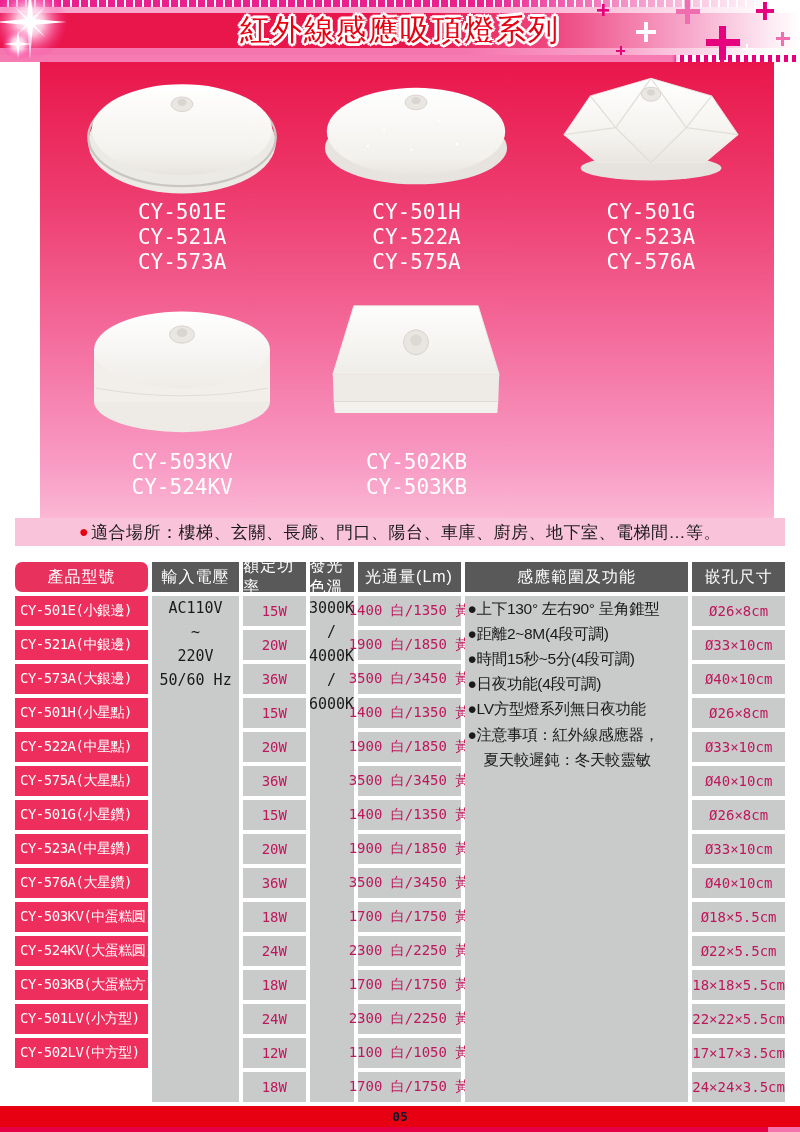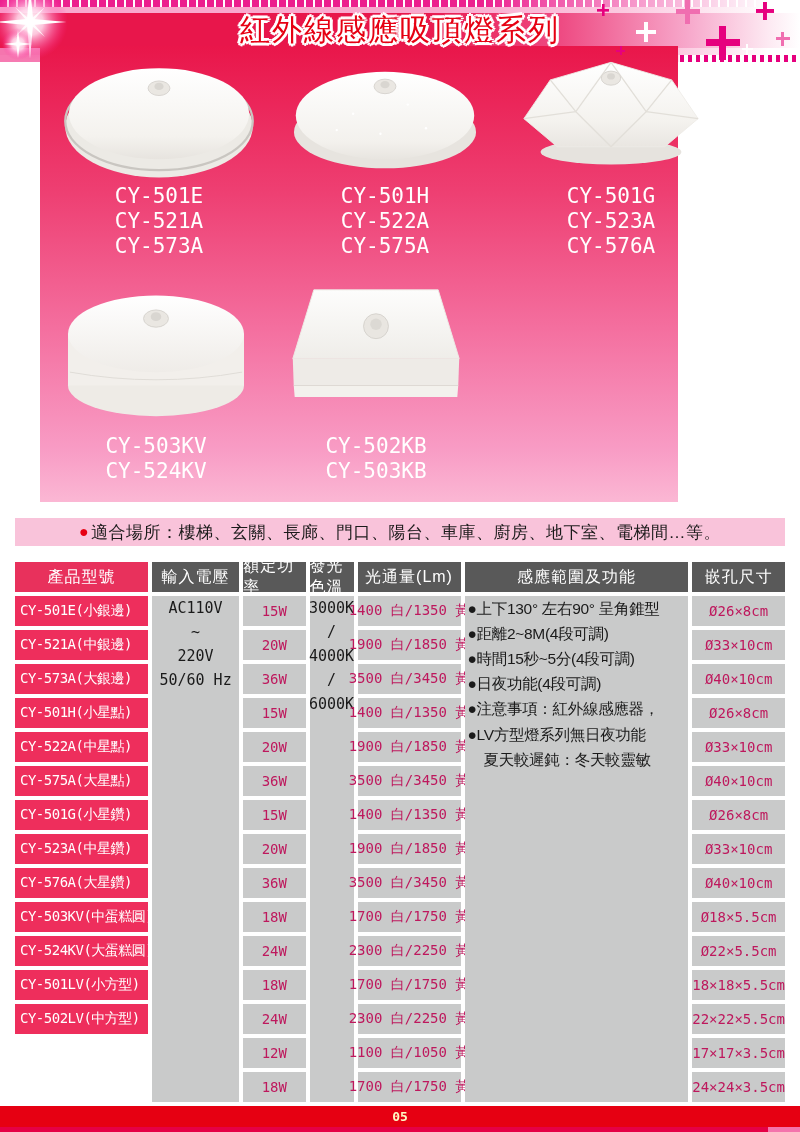--- a/index.html
+++ b/index.html
@@ -38,22 +38,23 @@
   }
   .sparkle { position:absolute; z-index:4; }
   .sp-big { left:-8px; top:-16px; width:76px; height:76px; }
   .sp-small { left:2px; top:28px; width:32px; height:32px; }
   .plus { position:absolute; z-index:2; background:
       linear-gradient(var(--c),var(--c)) center/100% 22% no-repeat,
       linear-gradient(var(--c),var(--c)) center/22% 100% no-repeat; }
 
   
   .panel {
-    position:absolute; left:40px; top:46px; width:638px; height:456px;
+    position:absolute; left:40px; top:62px; width:734px; height:456px;
     background:linear-gradient(180deg,#e9164a 0%,#ee3f72 32%,#f46f9f 62%,#f89bc4 88%,#fbb7d4 100%);
+    padding-left:19px;
   }
   .prod-grid { display:grid; grid-template-columns:1fr 1fr 1fr; padding:4px 6px 0; }
   .prod { display:flex; flex-direction:column; align-items:center; }
   .prod svg { width:226px; height:132px; }
   .row2 .prod svg { width:220px; height:158px; }
   .row2 { margin-top:12px; }
   .models {
     margin-top:2px; text-align:center; color:#ffffff;
     font-family:"DejaVu Sans Mono", monospace; font-size:21px; line-height:1.18;
   }
@@ -68,21 +69,21 @@
   .places .bullet { color:#e60012; margin-right:2px; font-size:16px; }
 
   
   .spec-table { position:absolute; left:15px; top:562px; width:770px; display:flex; gap:4px; }
   .col { display:flex; flex-direction:column; gap:4px; }
   .c1{width:133px} .c2{width:88px} .c3{width:63px} .c4{width:44px} .c5{width:103px} .c6{width:226px} .c7{flex:1}
   .th {
     height:30px; flex:0 0 30px; background:#595959; color:#ffffff;
     display:flex; align-items:center; justify-content:center; font-size:16px; letter-spacing:1px;
   }
-  .c1 .th { background:#e8315c; }
+  .c1 .th { background:#e8315c;border-radius:7px; }
   .cell {
     height:30px; flex:0 0 30px; background:#c9caca; color:#be185d;
     display:flex; align-items:center; justify-content:center;
     font-family:"DejaVu Sans Mono", monospace; font-size:14px; white-space:nowrap;
   }
   .cell.model {
     background:#ee2e5c; color:#ffffff; justify-content:flex-start;
     padding-left:5px; font-size:14px; letter-spacing:-0.5px;
   }
   .merged {
@@ -93,21 +94,21 @@
   .c6 .merged {
     align-items:flex-start; text-align:left; padding:0 3px;
     font-family:"Liberation Sans", sans-serif; font-size:15.5px; line-height:1.62; letter-spacing:-0.3px;
   }
   .c6 .merged span { display:block; white-space:nowrap; }
   .c6 .merged span:last-child { padding-left:16px; }
 
   
   .footer {
     position:absolute; left:0; top:1106px; width:800px; height:21px; background:#e60012;
-    color:#fef9c3; display:flex; align-items:center; justify-content:center;
+    color:#0f172a; display:flex; align-items:center; justify-content:center;
     font-size:13px; font-weight:bold; font-family:"DejaVu Sans Mono", monospace;
   }
   .footer-line { position:absolute; left:0; top:1127px; width:800px; height:5px;
     background:linear-gradient(90deg,#e50045 0 96%, #f473ac 96% 100%); }
 </style>
 </head>
 <body>
 
 <div class="banner">
   <div class="stripe b1"></div>
@@ -283,20 +284,21 @@
     <div class="cell model">CY-521A(中銀邊)</div>
     <div class="cell model">CY-573A(大銀邊)</div>
     <div class="cell model">CY-501H(小星點)</div>
     <div class="cell model">CY-522A(中星點)</div>
     <div class="cell model">CY-575A(大星點)</div>
     <div class="cell model">CY-501G(小星鑽)</div>
     <div class="cell model">CY-523A(中星鑽)</div>
     <div class="cell model">CY-576A(大星鑽)</div>
     <div class="cell model">CY-503KV(中蛋糕圓)</div>
     <div class="cell model">CY-524KV(大蛋糕圓)</div>
+    <div class="cell model">CY-503KB(大蛋糕方)</div>
     <div class="cell model">CY-501LV(小方型)</div>
     <div class="cell model">CY-502LV(中方型)</div>
   </div>
 
   <div class="col c2">
     <div class="th">輸入電壓</div>
     <div class="merged">
       <span>AC110V</span>
         <span>~</span>
       <span>220V</span>
@@ -353,22 +355,22 @@
     <div class="cell">1700 白/1750 黃</div>
   </div>
 
   <div class="col c6">
     <div class="th">感應範圍及功能</div>
     <div class="merged">
       <span>●上下130° 左右90° 呈角錐型</span>
       <span>●距離2~8M(4段可調)</span>
       <span>●時間15秒~5分(4段可調)</span>
       <span>●日夜功能(4段可調)</span>
+      <span>●LV方型燈系列無日夜功能</span>
       <span>●注意事項：紅外線感應器，</span>
-      <span>●LV方型燈系列無日夜功能</span>
       <span>夏天較遲鈍：冬天較靈敏</span>
     </div>
   </div>
 
   <div class="col c7">
     <div class="th">嵌孔尺寸</div>
     <div class="cell">Ø26×8cm</div>
     <div class="cell">Ø33×10cm</div>
     <div class="cell">Ø40×10cm</div>
     <div class="cell">Ø26×8cm</div>

